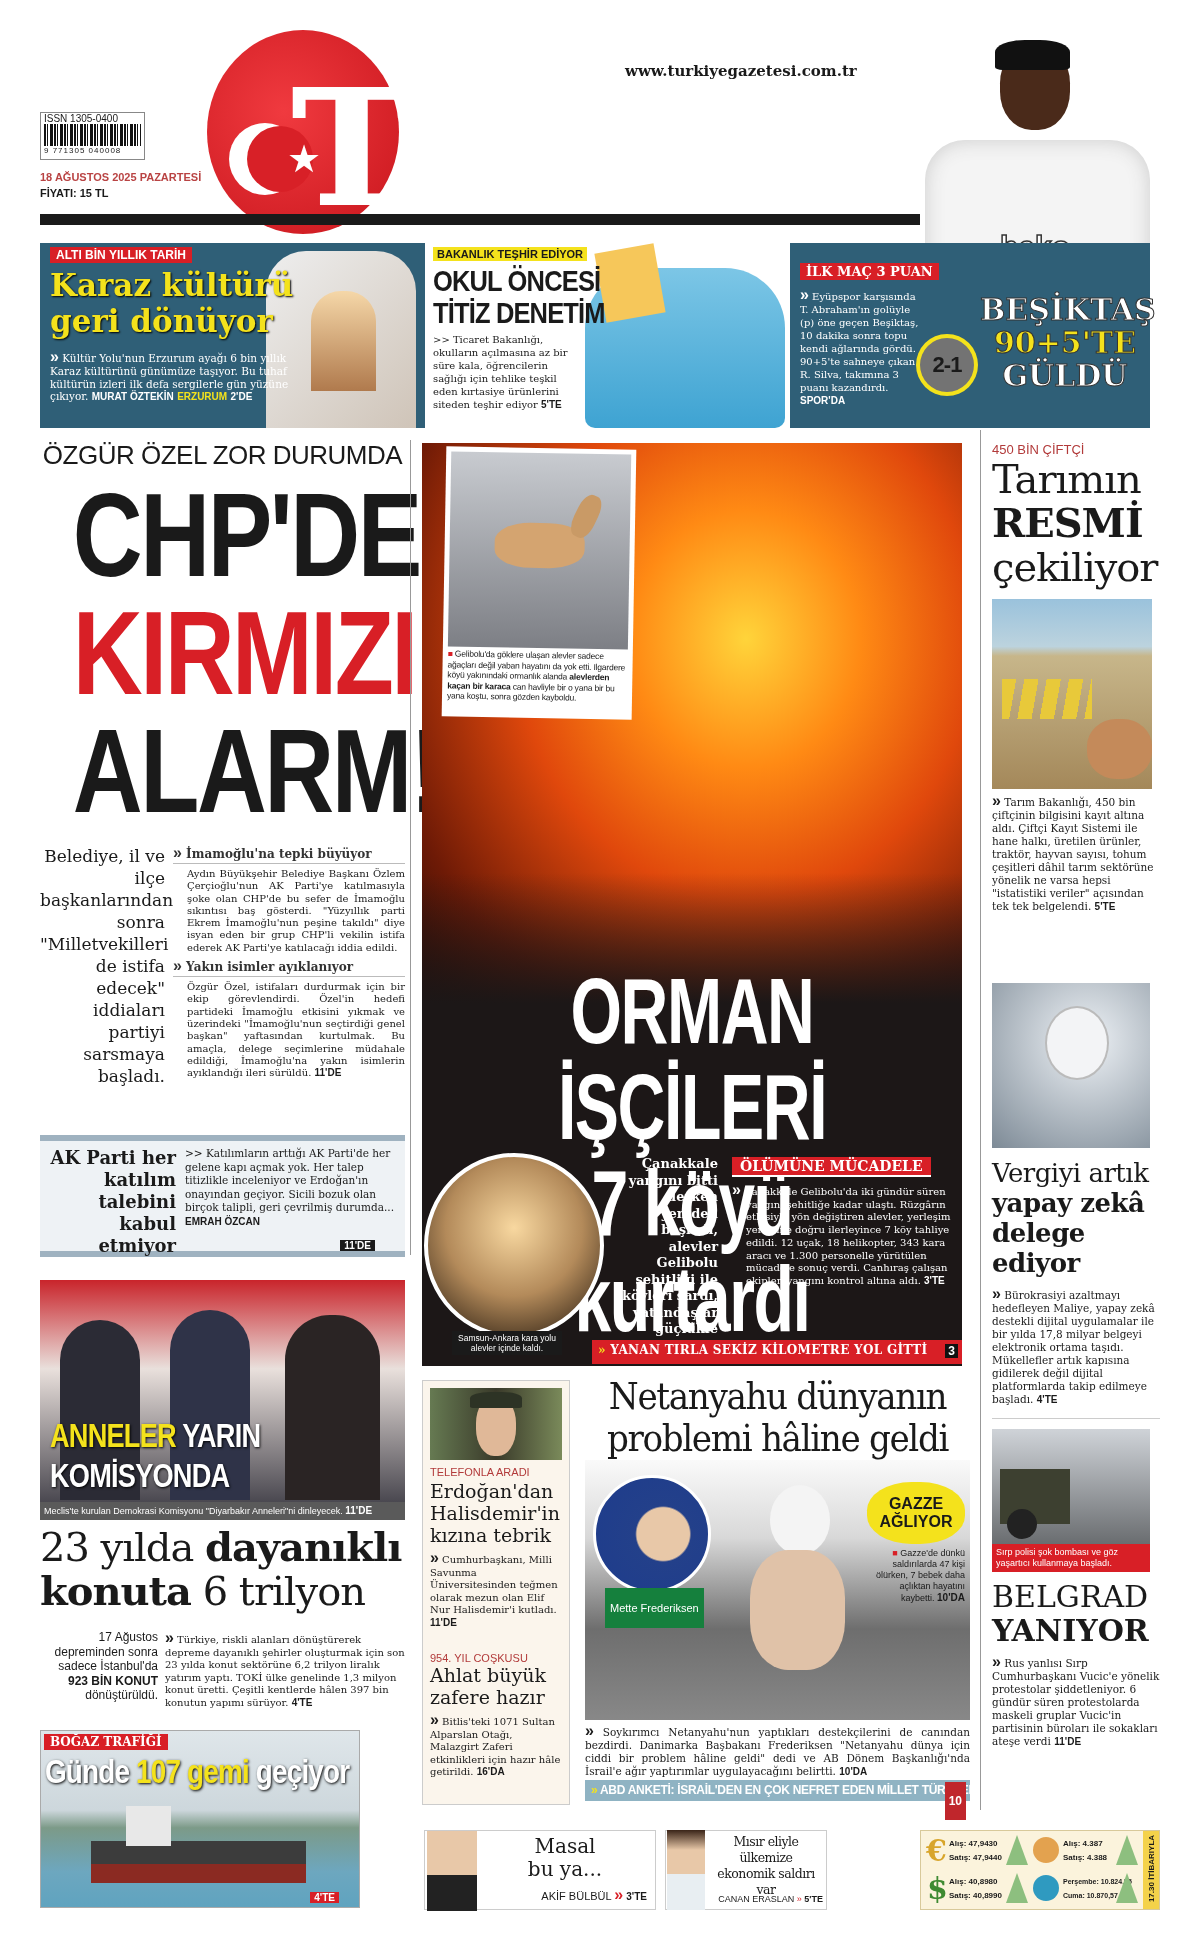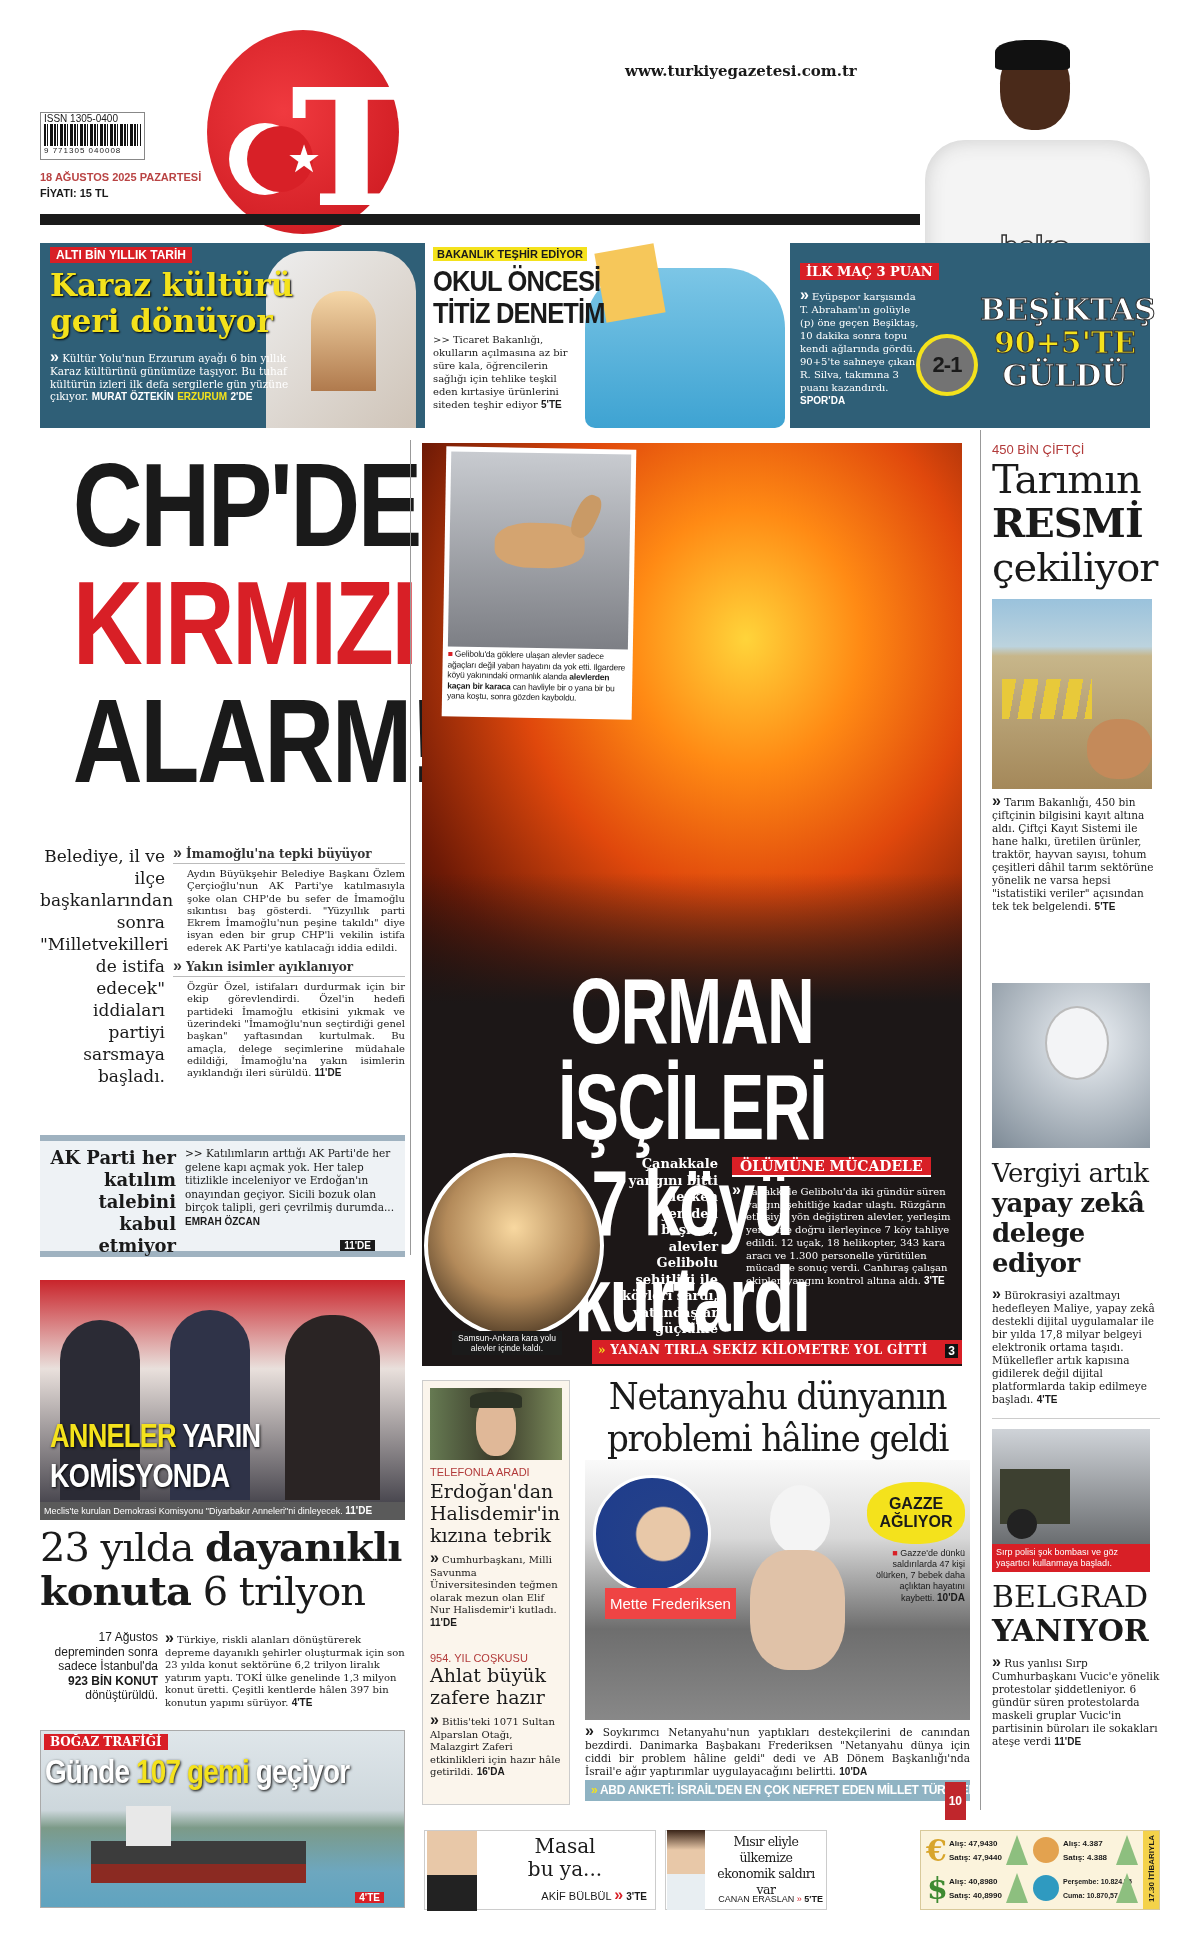--- a/index.html
+++ b/index.html
@@ -89,20 +89,21 @@
     <div class="abs cond" style="left:145px;top:95px;width:54px;height:54px;border-radius:50%;background:#737373;text-align:center;line-height:54px;font-size:22px;box-shadow:0 0 0 4px #f4e21c">2-1</div>
     <div class="abs serif" style="left:205px;top:50px;text-align:center;width:170px;font-weight:bold;font-size:30px;line-height:33px">
       <div style="color:#fff;-webkit-text-stroke:1px #333">BEŞİKTAŞ</div>
       <div style="color:#f4e21c;-webkit-text-stroke:1px #333">90+5'TE</div>
       <div style="color:#fff;-webkit-text-stroke:1px #333">GÜLDÜ</div>
     </div>
   </div>
 </div>
 
 <div class="abs" style="left:40px;top:440px;width:365px;height:820px">
+  <div class="sans" style="font-size:26px;line-height:30px;text-align:center;letter-spacing:-.5px">ÖZGÜR ÖZEL ZOR DURUMDA</div>
   <div class="cond" style="text-align:center;font-size:118px;line-height:118px;margin-top:6px;transform:scaleX(.82);transform-origin:center;letter-spacing:-3px">
     <div>CHP'DE</div>
     <div style="color:#d81f26">KIRMIZI</div>
     <div>ALARM!</div>
   </div>
   <div class="abs" style="left:0;top:405px;width:125px;text-align:right;font-size:17px;line-height:22px">Belediye, il ve ilçe başkanlarından sonra "Milletvekilleri de istifa edecek" iddiaları partiyi sarsmaya başladı.</div>
   <div class="abs" style="left:133px;top:405px;width:232px">
     <div class="serif" style="font-size:12px;font-weight:bold;color:#333;border-bottom:1px solid #bbb;padding-bottom:2px"><span class="chev">»</span> <span>İmamoğlu'na tepki büyüyor</span></div>
     <div style="font-size:10px;line-height:12.3px;text-align:justify;padding:4px 0 0 14px">Aydın Büyükşehir Belediye Başkanı Özlem Çerçioğlu'nun AK Parti'ye katılmasıyla şoke olan CHP'de bu sefer de İmamoğlu sıkıntısı baş gösterdi. "Yüzyıllık parti Ekrem İmamoğlu'nun peşine takıldı" diye isyan eden bir grup CHP'li vekilin istifa ederek AK Parti'ye katılacağı iddia edildi.</div>
     <div class="serif" style="margin-top:4px;font-size:12px;font-weight:bold;color:#333;border-bottom:1px solid #bbb;padding-bottom:2px"><span class="chev">»</span> <span>Yakın isimler ayıklanıyor</span></div>
@@ -230,21 +231,21 @@
     <b>923 BİN KONUT</b>
     <span>dönüştürüldü.</span>
   </div>
   <div class="abs" style="left:125px;top:105px;width:240px;font-size:10px;line-height:12.5px">
     <span class="chev">»</span>
     <span>Türkiye, riskli alanları dönüştürerek depreme dayanıklı şehirler oluşturmak için son 23 yılda konut sektörüne 6,2 trilyon liralık yatırım yaptı. TOKİ ülke genelinde 1,3 milyon konut üretti. Çeşitli kentlerde hâlen 397 bin konutun yapımı sürüyor.</span>
     <span class="ref">4'TE</span>
   </div>
 </div>
 
-<div class="abs" style="left:40px;top:1730px;width:365px;height:178px;border:1px solid #aaa;background:linear-gradient(#dfe6ea 0%,#cdd7dc 45%,#7c9a88 55%,#6da7bf 80%,#5fa3bf 100%)">
+<div class="abs" style="left:40px;top:1730px;width:320px;height:178px;border:1px solid #aaa;background:linear-gradient(#dfe6ea 0%,#cdd7dc 45%,#7c9a88 55%,#6da7bf 80%,#5fa3bf 100%)">
   <div class="abs" style="left:50px;top:110px;width:215px;height:42px;background:linear-gradient(#3c3c3c 0%,#3c3c3c 55%,#8b2a22 55%,#8b2a22 100%)"></div>
   <div class="abs" style="left:85px;top:75px;width:45px;height:40px;background:#e8e8e8"></div>
   <span class="abs tagred" style="left:3px;top:3px;font-size:12px;font-family:'DejaVu Serif',serif">BOĞAZ TRAFİĞİ</span>
   <div class="abs cond" style="left:4px;top:20px;font-size:34px;line-height:40px;color:#fff;text-shadow:1px 1px 3px #000;transform:scaleX(.82);transform-origin:left;white-space:nowrap">
     <span>Günde </span><span style="color:#f4e21c">107 gemi</span><span> geçiyor</span>
   </div>
   <span class="abs cond" style="right:20px;bottom:4px;background:#d81f26;color:#fff;font-size:10px;padding:0 4px;letter-spacing:0">4'TE</span>
 </div>
 
 <div class="abs" style="left:422px;top:1380px;width:148px;height:425px;background:#fbf5ec;border:1px solid #ccc"></div>
@@ -274,21 +275,21 @@
 <div class="abs" style="left:585px;top:1375px;width:385px;height:430px">
   <div style="font-size:38px;line-height:42px;letter-spacing:-1.5px;text-align:center;transform:scaleX(.9);transform-origin:center">
     <div>Netanyahu dünyanın</div>
     <div>problemi hâline geldi</div>
   </div>
   <div class="abs" style="left:0;top:85px;width:385px;height:260px;background:linear-gradient(#fafafa 0%,#d8d8d8 30%,#6e6e6e 65%,#888 100%)">
     <div class="abs" style="left:185px;top:25px;width:60px;height:70px;border-radius:50%;background:#f4f4f4"></div>
     <div class="abs" style="left:165px;top:90px;width:95px;height:120px;border-radius:40%;background:#e0c2a8"></div>
   </div>
   <div class="abs" style="left:8px;top:100px;width:118px;height:118px;border-radius:50%;background:radial-gradient(circle at 60% 50%,#e8c8a8 30%,#23408a 32%,#1e3c8c 100%);border:3px solid #fff"></div>
-  <span class="abs sans" style="left:20px;top:213px;background:#ef4444;color:#fff;font-size:15px;padding:7px 5px">Mette Frederiksen</span>
+  <span class="abs sans" style="left:20px;top:213px;background:#15803d;color:#fff;font-size:11px;padding:14px 5px">Mette Frederiksen</span>
   <div class="abs cond" style="left:285px;top:110px;width:92px;height:56px;background:#f4e21c;border-radius:45%;text-align:center;font-size:16px;line-height:18px;padding-top:10px;letter-spacing:0;box-shadow:0 0 0 3px #f4e21c">
     <div>GAZZE</div>
     <div>AĞLIYOR</div>
   </div>
   <div class="abs sans" style="left:290px;top:173px;width:90px;text-align:right;font-size:9px;line-height:11px">
     <span style="color:#d81f26">■</span>
     <span>Gazze'de dünkü saldırılarda 47 kişi ölürken, 7 bebek daha açlıktan hayatını kaybetti.</span>
     <span class="ref">10'DA</span>
   </div>
   <div class="abs" style="left:0;top:348px;width:385px;font-size:10.5px;line-height:12.8px;text-align:justify">

